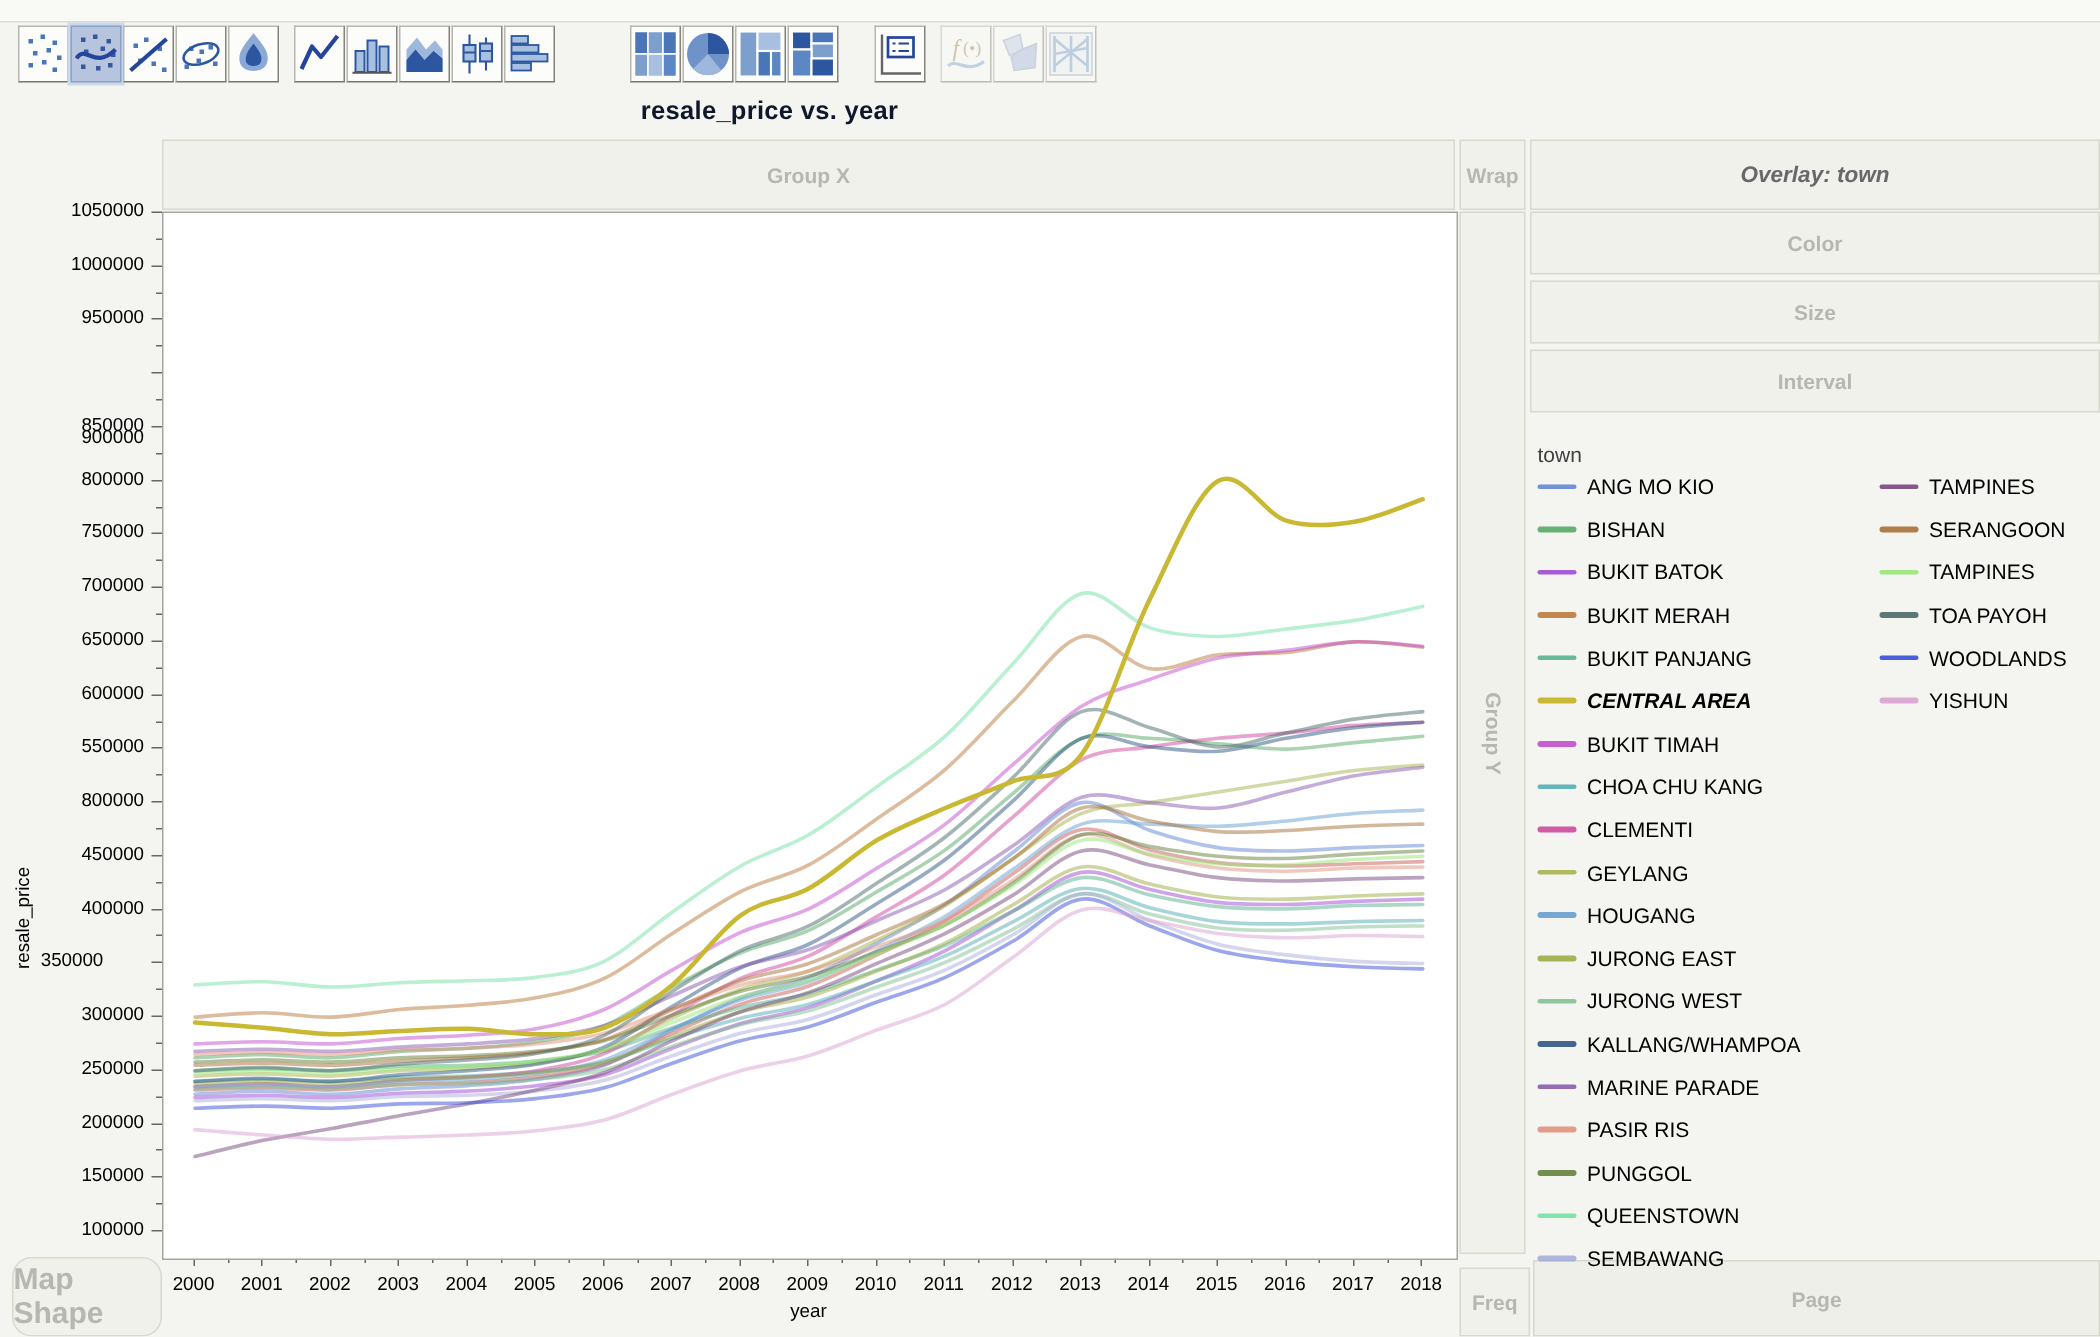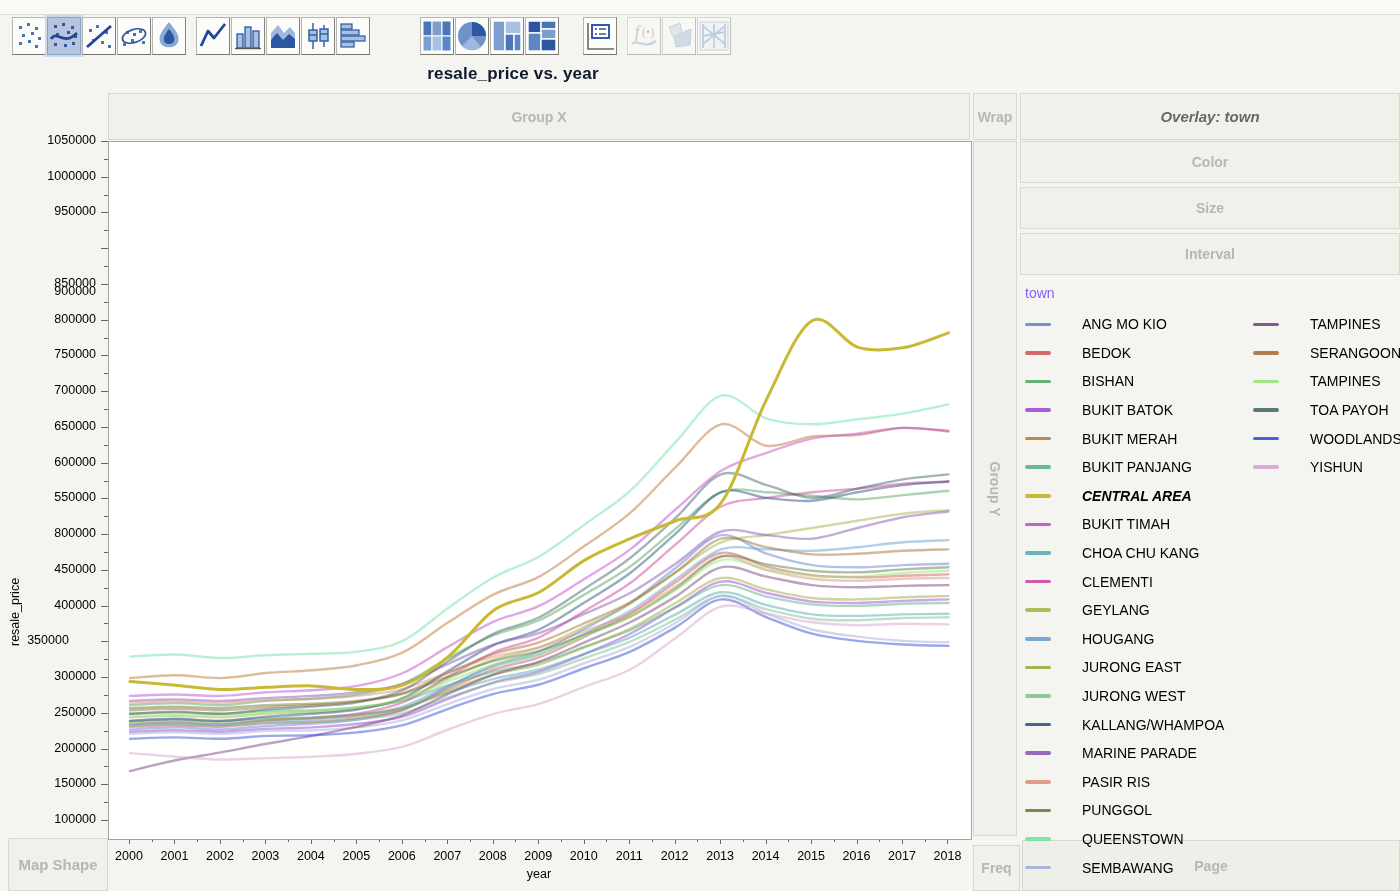--- a/index.html
+++ b/index.html
@@ -26,41 +26,41 @@
     display:flex;align-items:center;justify-content:center;
     color:#b7b7b1;font-weight:bold;font-size:14px;}
   #zone-groupx{left:108px;top:93px;width:862px;height:47px;}
   #zone-wrap{left:973px;top:93px;width:44px;height:47px;}
   #zone-overlay{left:1020px;top:93px;width:380px;height:47px;color:#68686a;font-style:italic;font-size:15px;}
   #zone-color{left:1020px;top:141px;width:380px;height:42px;}
   #zone-size{left:1020px;top:187px;width:380px;height:42px;}
   #zone-interval{left:1020px;top:233px;width:380px;height:42px;}
   #zone-groupy{left:973px;top:141px;width:44px;height:695px;}
   #zone-groupy span{transform:rotate(90deg);white-space:nowrap;}
-  #zone-mapshape{left:8px;top:838px;width:100px;height:53px;font-size:15px;}
+  #zone-mapshape{left:8px;top:838px;width:100px;height:53px;font-size:20px;border-radius:13px;}
   #zone-freq{left:973px;top:845px;width:47px;height:46px;}
   #zone-page{left:1022px;top:840px;width:378px;height:51px;background:#eeefe8;}
   
   #plot{position:absolute;left:108px;top:141px;width:862px;height:697px;background:#ffffff;
     border:1px solid #a5a5a0;box-sizing:content-box;}
   #y-axis{position:absolute;left:0;top:141px;width:108px;height:698px;}
   .ytick-label{position:absolute;left:0;width:96px;text-align:right;font-size:12.5px;color:#000;}
   .ytick{position:absolute;background:#666;height:1px;}
   #y-axis-title{position:absolute;left:8px;top:505px;transform:rotate(-90deg);transform-origin:left top;
     font-size:12.5px;color:#000;white-space:nowrap;}
   #x-axis{position:absolute;left:108px;top:839px;width:862px;height:52px;}
   .xtick{position:absolute;top:0;width:1px;background:#666;}
   .xtick-label{position:absolute;top:10px;width:44px;text-align:center;font-size:12.5px;color:#000;}
   #x-axis-title{position:absolute;left:0;top:28px;width:862px;text-align:center;font-size:12.5px;color:#000;}
   
-  #legend-title{position:absolute;left:1025px;top:285px;font-size:14px;color:#8b5cf6;}
+  #legend-title{position:absolute;left:1025px;top:295px;font-size:14px;color:#404040;}
   .legend-col{position:absolute;top:310px;}
   #legend-col1{left:1025px;}
   #legend-col2{left:1253px;}
-  .legend-row{height:28.6px;display:flex;align-items:center;cursor:pointer;gap:24px;}
+  .legend-row{height:28.6px;display:flex;align-items:center;cursor:pointer;}
   .legend-swatch{width:26px;height:3.6px;border-radius:2px;margin-right:7px;flex:0 0 auto;}
   .legend-label{font-size:14px;color:#000;white-space:nowrap;}
   .legend-label.emph{font-weight:bold;font-style:italic;}
 </style>
 </head>
 <body>
 
 <div id="topstrip"></div>
 
 <div id="toolbar">
@@ -436,24 +436,20 @@
     </svg>
 </div>
 
 <div id="legend-title">town</div>
 <div class="legend-col" id="legend-col1">
     <div class="legend-row">
       <span class="legend-swatch" style="background: rgb(91, 127, 212); opacity: 0.85;"></span>
       <span class="legend-label">ANG MO KIO</span>
     </div>
     <div class="legend-row">
-      <span class="legend-swatch" style="background: rgb(201, 82, 82); opacity: 0.85;"></span>
-      <span class="legend-label">BEDOK</span>
-    </div>
-    <div class="legend-row">
       <span class="legend-swatch" style="background: rgb(78, 164, 94); opacity: 0.85;"></span>
       <span class="legend-label">BISHAN</span>
     </div>
     <div class="legend-row">
       <span class="legend-swatch" style="background: rgb(154, 63, 209); opacity: 0.85;"></span>
       <span class="legend-label">BUKIT BATOK</span>
     </div>
     <div class="legend-row">
       <span class="legend-swatch" style="background: rgb(184, 115, 51); opacity: 0.85;"></span>
       <span class="legend-label">BUKIT MERAH</span>

